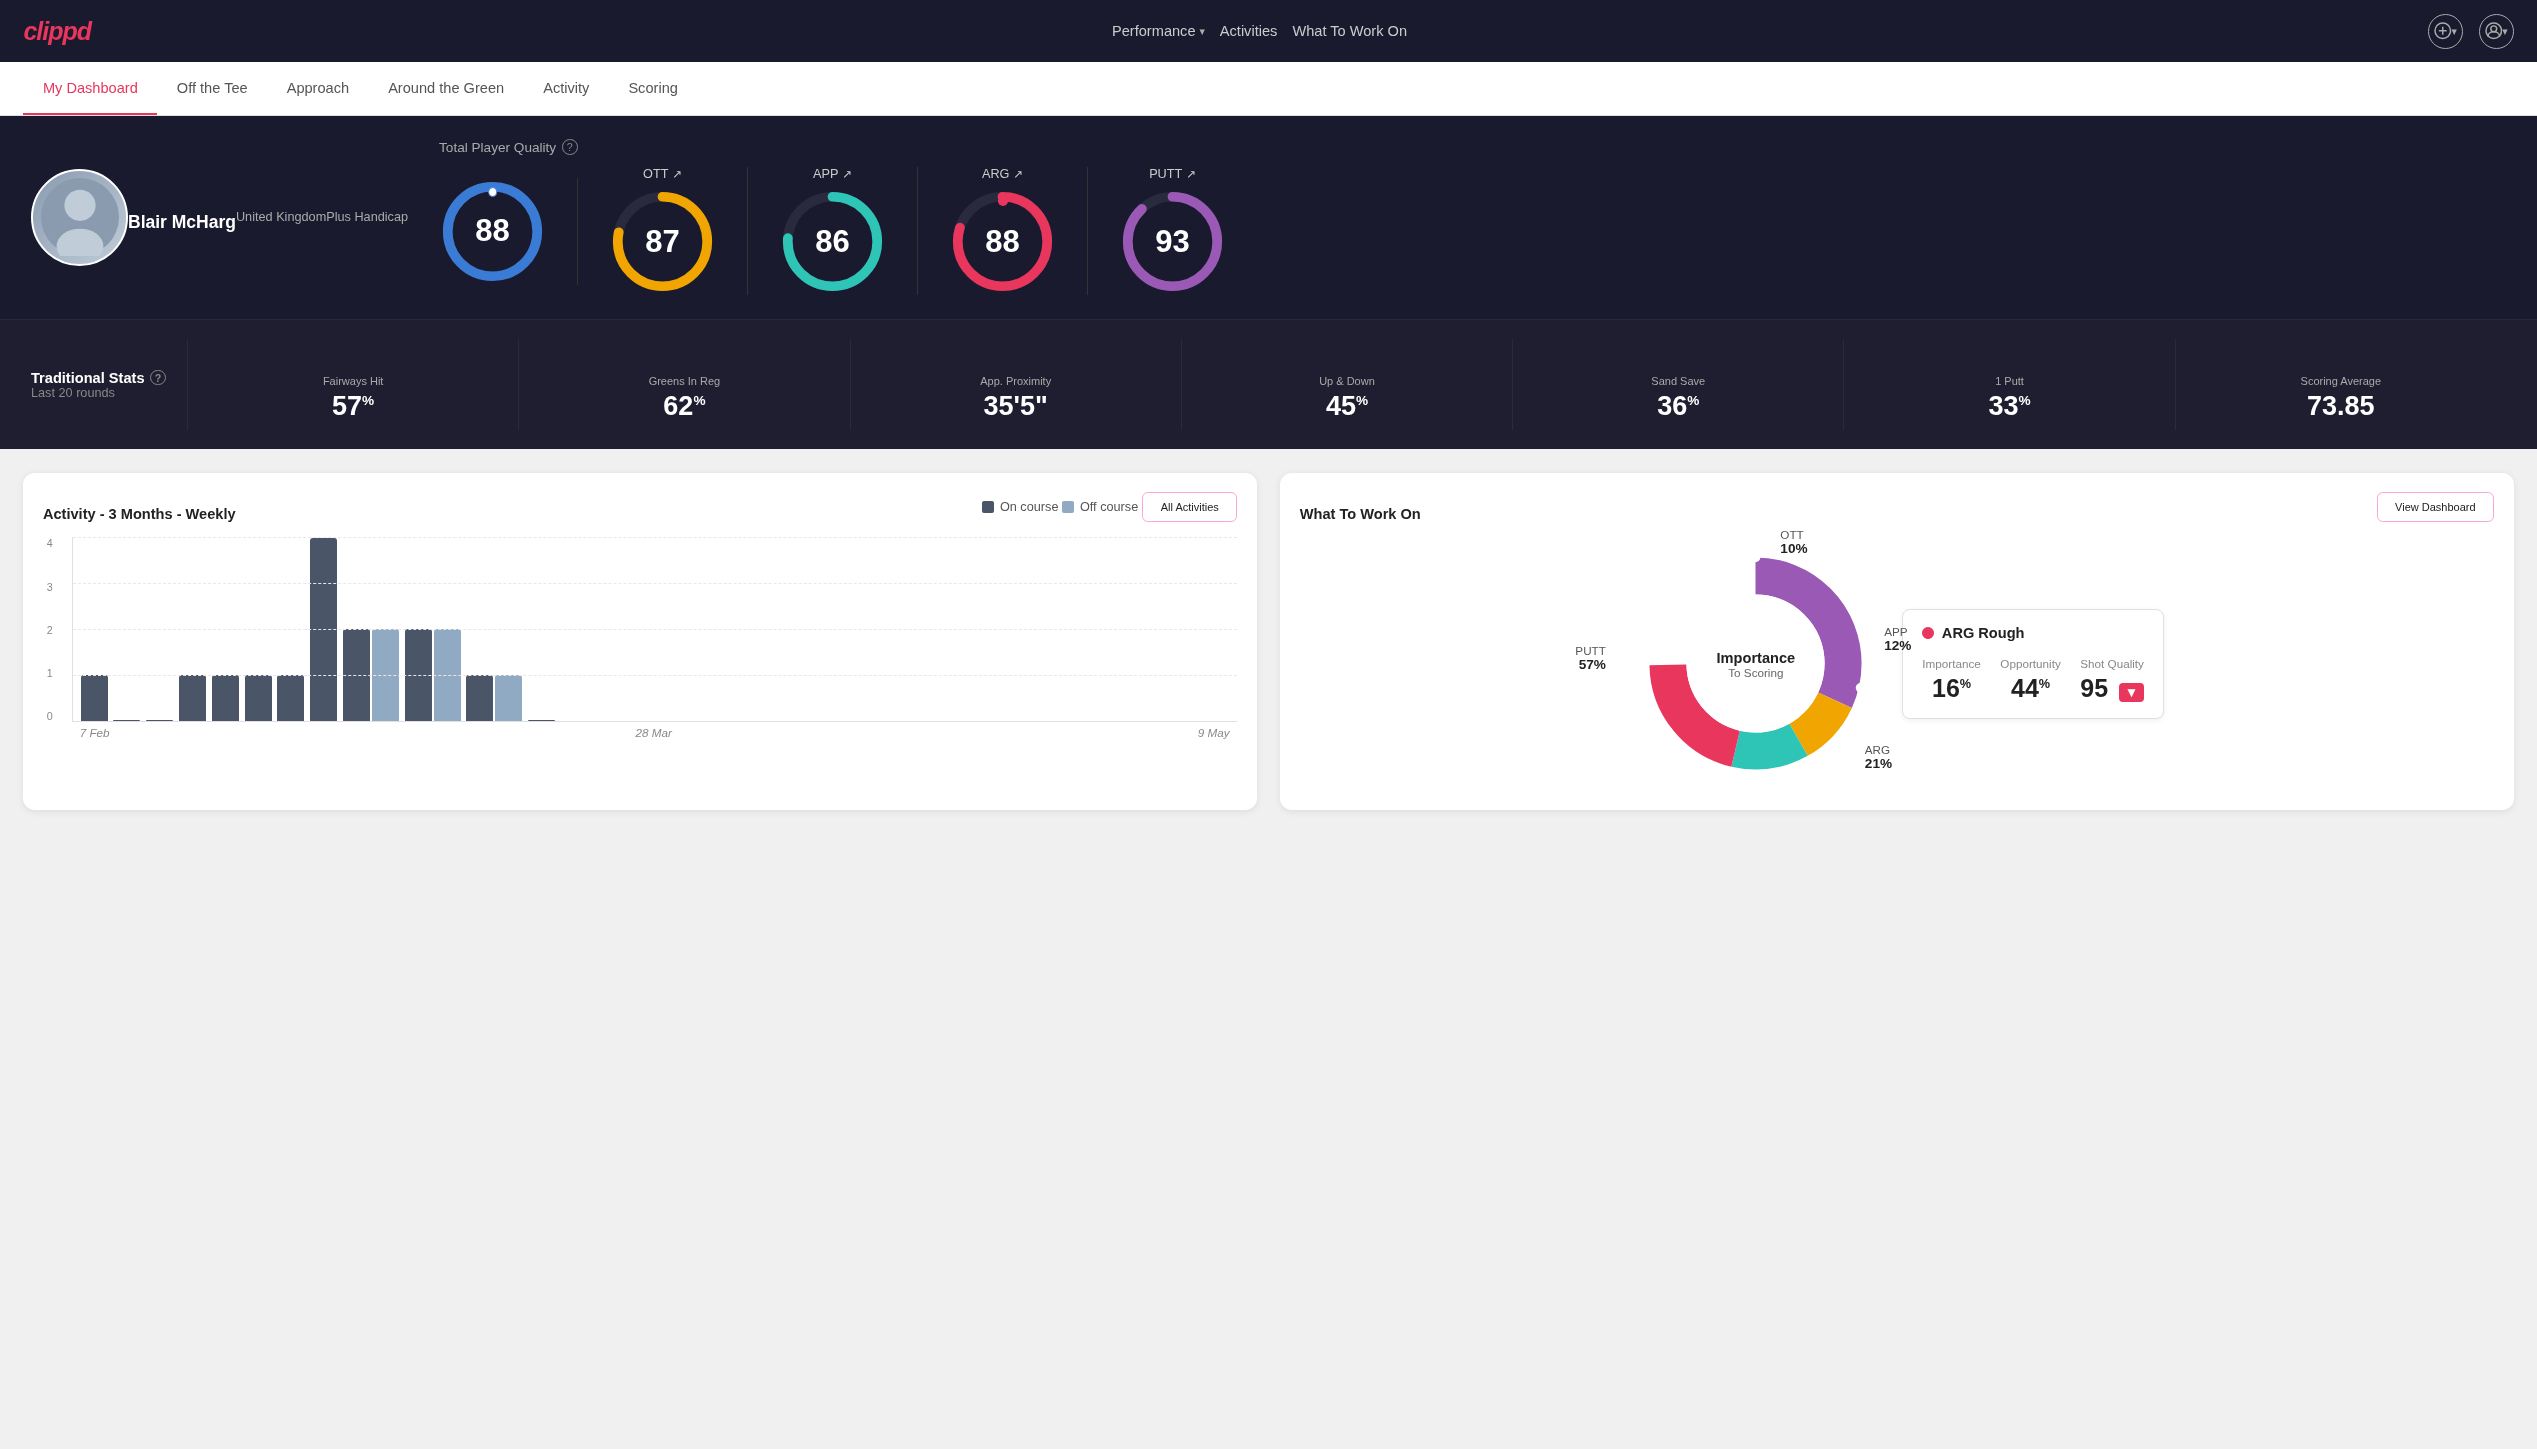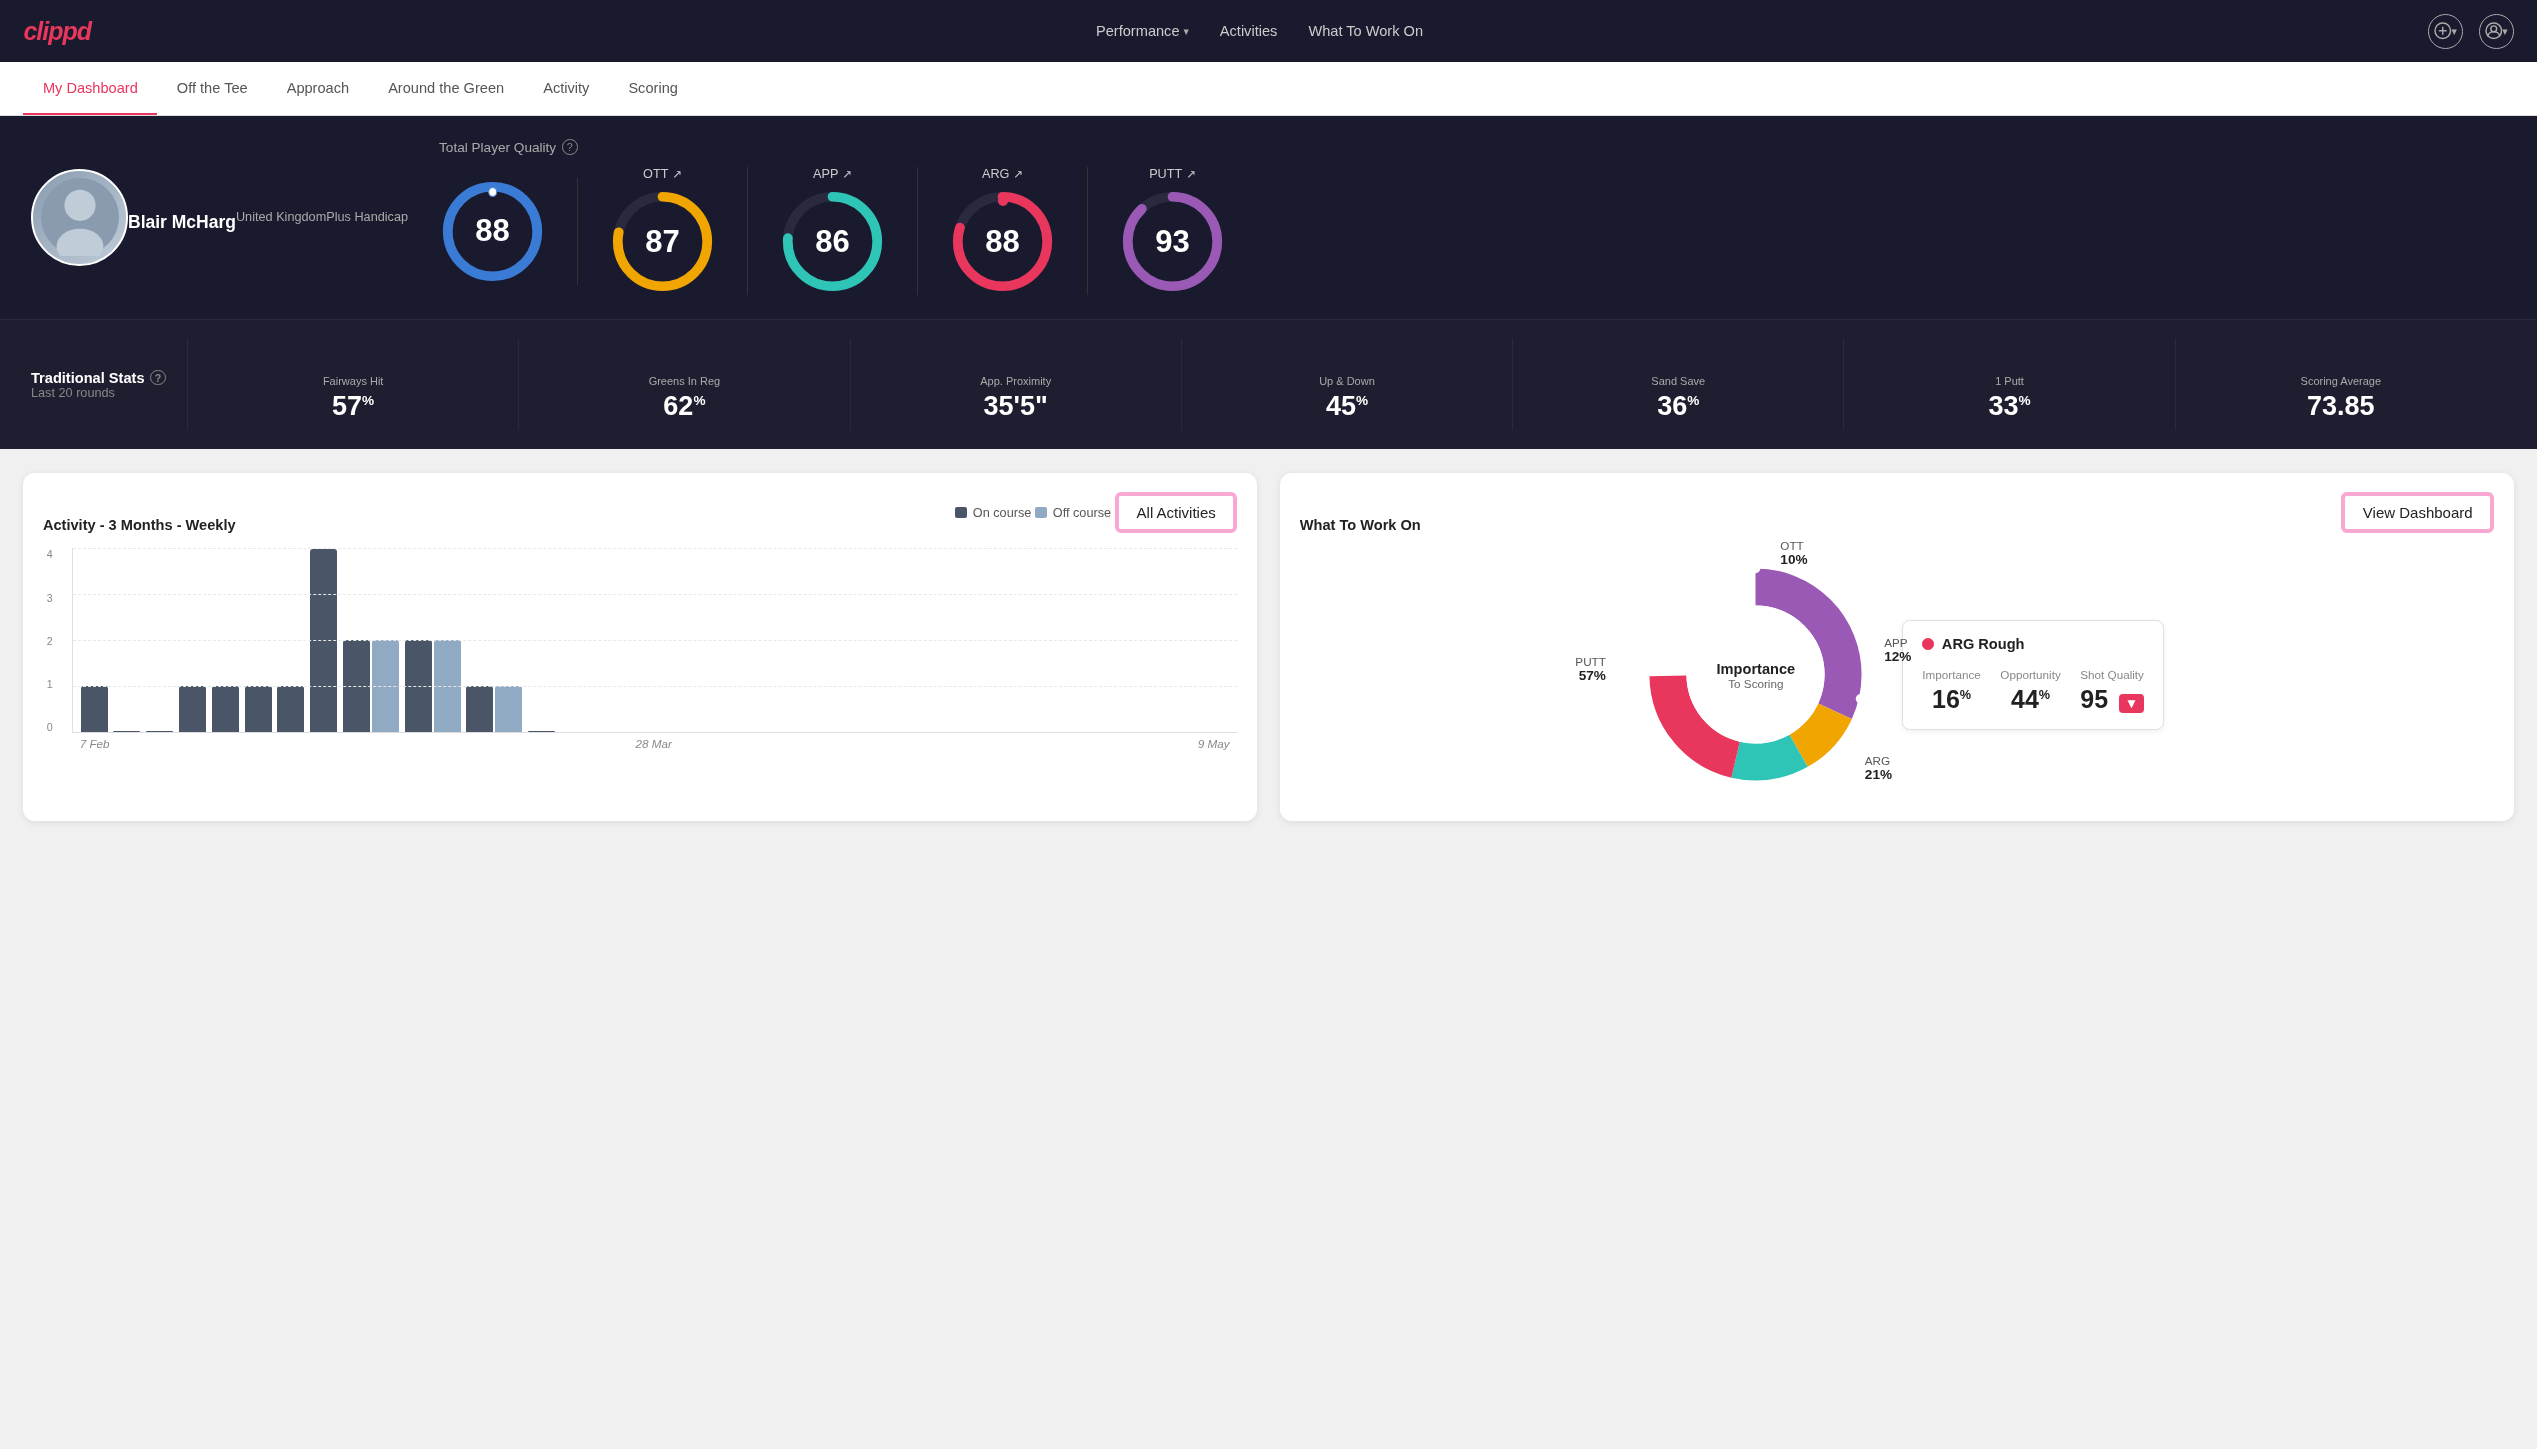--- a/index.html
+++ b/index.html
@@ -16,21 +16,21 @@
     }
     .logo {
       color: #e8365d;
       font-size: 25px;
       font-weight: 800;
       letter-spacing: -1px;
       font-style: italic;
     }
     .nav-links {
       display: flex;
-      gap: 31px;
+      gap: 15px;
       align-items: center;
     }
     .nav-link {
       color: #ccc;
       font-size: 14.6px;
       cursor: pointer;
       display: flex;
       align-items: center;
       gap: 3.9px;
     }
@@ -254,26 +254,26 @@
       gap: 5.8px;
       font-size: 12.7px;
       color: #555;
     }
     .legend-dot {
       width: 11.7px;
       height: 11.7px;
       border-radius: 1.9px;
     }
     .all-activities-btn {
-      border: 4px solid #f9a8d4;
+      border: 1px solid #f9a8d4;
       background: #fff;
       color: #222;
       padding: 7.8px 17.5px;
       border-radius: 5.8px;
-      font-size: 15px;
+      font-size: 11px;
       cursor: pointer;
     }
     .bar-chart-inner {
       display: flex;
       align-items: flex-end;
       height: 185px;
       gap: 5.8px;
       padding: 0 7.8px;
       border-left: 1px solid #e0e0e0;
       border-bottom: 1px solid #e0e0e0;

